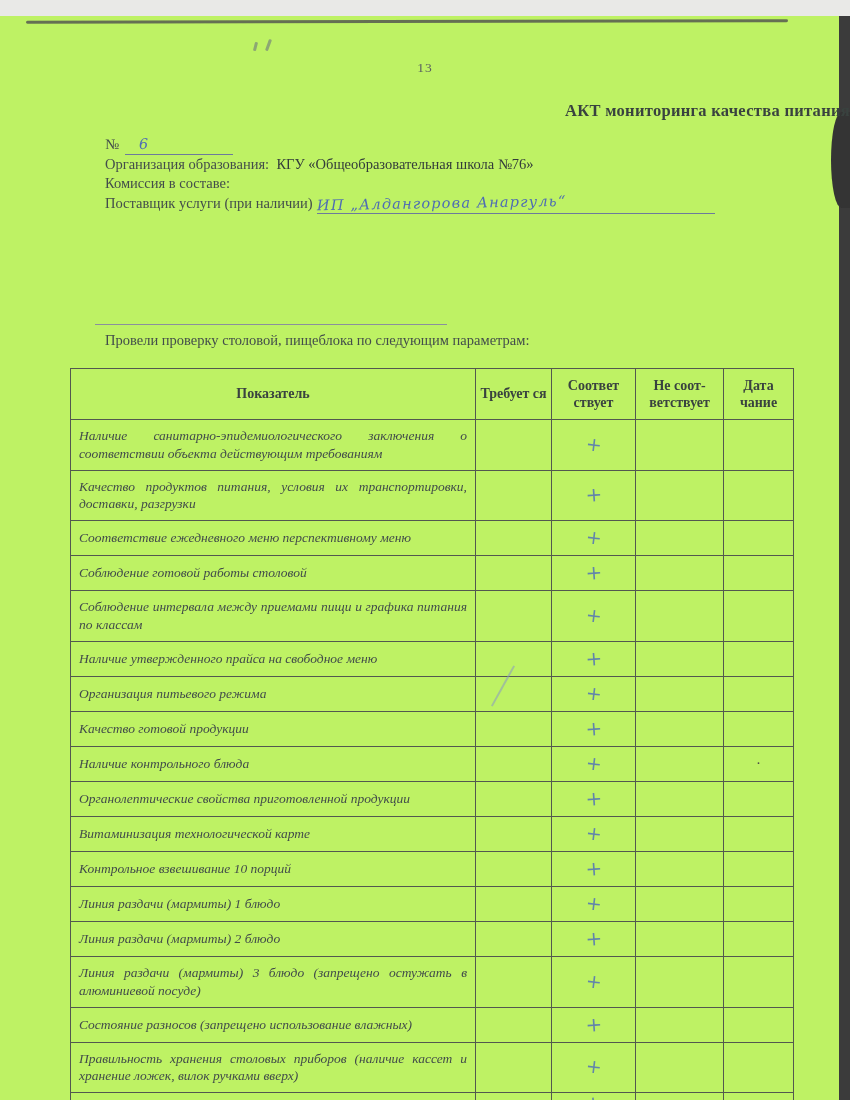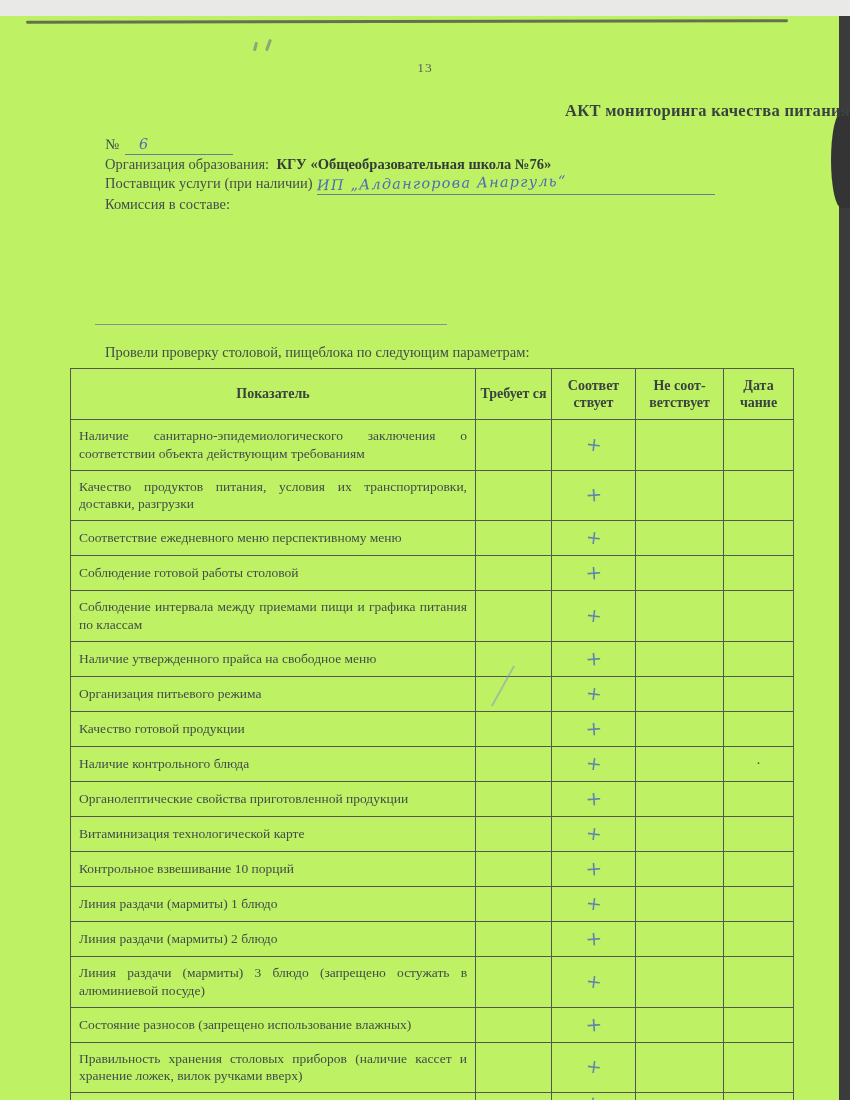--- a/index.html
+++ b/index.html
@@ -16,49 +16,49 @@
   .pen-smudge i{position:absolute;width:2.5px;height:9px;background:#646a80;display:block;border-radius:1px;}
   .pen-smudge i:first-child{left:2px;top:4px;transform:rotate(14deg);}
   .pen-smudge i:last-child{left:15px;top:1px;transform:rotate(20deg);height:12px;}
   
   .page-num{position:absolute;top:44px;left:0;width:850px;text-align:center;font-size:13.5px;color:#59605f;letter-spacing:1px;}
   .doc-title{position:absolute;top:85px;left:0;width:850px;text-align:right;font-size:16.5px;font-weight:700;color:#39423f;letter-spacing:.3px;}
   
   .meta{position:absolute;left:105px;top:119px;width:706px;font-size:14.5px;line-height:19.2px;}
   .meta-row{position:relative;white-space:nowrap;}
   .lbl{color:#434d4b;}
-  .bold{font-weight:700;color:#333c3a;}
+  .bold{font-weight:400;color:#333c3a;}
   .uline{display:inline-block;border-bottom:1.5px solid #6d7a9c;vertical-align:baseline;}
   .hand{
     font-family:"DejaVu Serif", serif;font-style:italic;color:#4e6cb4;
     letter-spacing:1.2px;display:inline-block;transform:rotate(-1deg);
   }
   .date-line .uline{width:160px;margin-left:8px;}
   .num-line .uline{width:108px;margin-left:6px;}
   .sup-line .uline{width:398px;margin-left:4px;}
   
   .commission{position:absolute;left:95px;top:212px;width:716px;}
   .comm-line{position:relative;height:23.5px;border-bottom:1.7px solid #76819f;padding-left:6px;}
   .comm-line .hand{font-size:17.5px;transform:rotate(-0.8deg);white-space:nowrap;}
   .comm-line:nth-child(2){padding-left:14px;}
   .comm-line:nth-child(3){padding-left:26px;}
   .short-line{position:absolute;left:95px;top:308px;width:352px;border-bottom:1.6px solid #8a8f9d;}
-  .intro{position:absolute;left:105px;top:328px;font-size:14.5px;color:#434d4b;}
+  .intro{position:absolute;left:105px;top:316px;font-size:14.5px;color:#434d4b;}
   
   table.monitor{
     position:absolute;left:70px;top:352px;width:723px;
     border-collapse:collapse;table-layout:fixed;
     font-size:13.5px;color:#424c4a;
   }
   table.monitor col.c0{width:405px;} table.monitor col.c1{width:76px;}
   table.monitor col.c2{width:84px;} table.monitor col.c3{width:88px;}
   table.monitor col.c4{width:70px;}
   table.monitor th,table.monitor td{border:1.5px solid #53584f;padding:7px 8px;vertical-align:middle;}
   table.monitor thead th{font-size:14px;font-weight:700;text-align:center;color:#39423f;height:40px;line-height:1.25;padding:5px 3px;}
-  td.ind{ text-align:justify;text-align-last:left;line-height:1.32;}
+  td.ind{ text-align:justify;text-align-last:left;line-height:1.32;font-style:italic;}
   td.mk{text-align:center;position:relative;}
   .plus{
     font-family:"DejaVu Sans", sans-serif;color:#5272b8;font-size:19px;
     display:inline-block;transform:rotate(7deg);opacity:.85;line-height:1;
   }
   tr:nth-child(even) .plus{transform:rotate(-4deg) scale(1.05);}
   .stray-stroke{position:absolute;left:34%;top:-14px;width:2px;height:46px;background:#8897c5;opacity:.55;transform:rotate(29deg);}
   .note-dot{color:#4c4c4c;font-size:15px;}
 </style>
 </head>
@@ -78,25 +78,25 @@
   <div class="doc-title">АКТ мониторинга качества питания</div>
 
   <div class="meta">
     <div class="meta-row num-line">
       <span class="lbl">№</span><span class="uline"><span class="hand" style="padding-left:14px;">6</span></span>
     </div>
     <div class="meta-row">
       <span class="lbl">Организация образования:</span>&nbsp;
       <span class="bold">КГУ «Общеобразовательная школа №76»</span>
     </div>
+    <div class="meta-row">
+      <span class="lbl">Комиссия в составе:</span>
+    </div>
     <div class="meta-row sup-line">
       <span class="lbl">Поставщик услуги (при наличии)</span><span class="uline"><span class="hand">ИП „Алдангорова Анаргуль“</span></span>
-    </div>
-    <div class="meta-row">
-      <span class="lbl">Комиссия в составе:</span>
     </div>
   </div>
 
   <div class="short-line"></div>
 
   <div class="intro">Провели проверку столовой, пищеблока по следующим параметрам:</div>
 
   <table class="monitor">
     <colgroup>
         <col class="c0">

